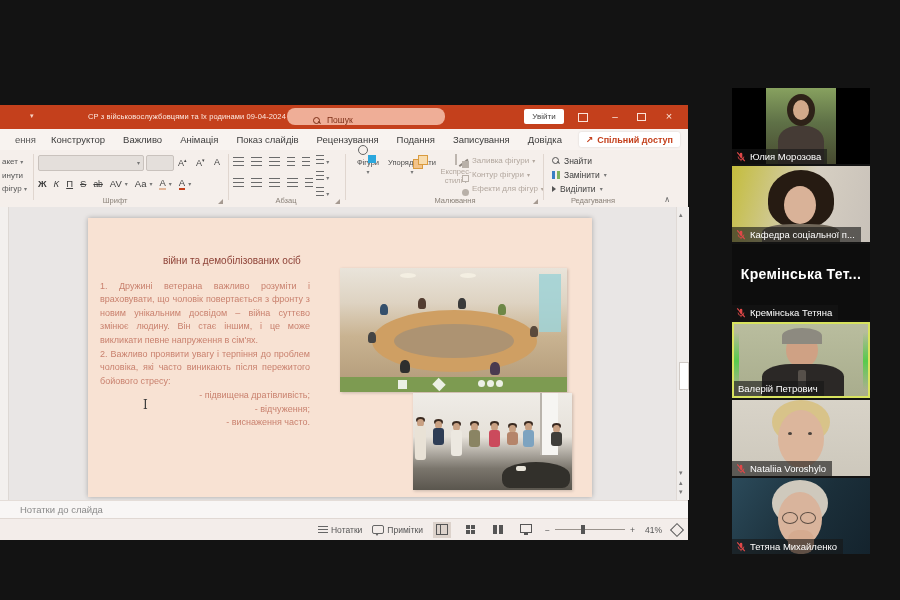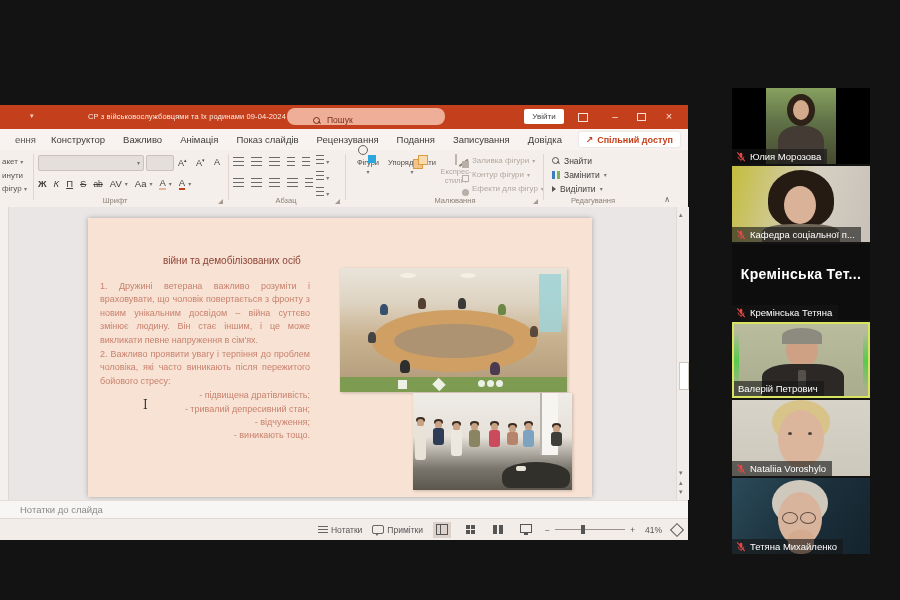--- a/index.html
+++ b/index.html
@@ -292,23 +292,22 @@
 
     <div class="canvas">
       <div class="thumbstrip"></div>
 
       <div class="slide">
         <div class="s-sub">війни та демобілізованих осіб</div>
         <div class="s-body">
           <p>1.  Дружині ветерана важливо розуміти і враховувати, що чоловік повертається з фронту з новим унікальним досвідом – війна суттєво змінює людину. Він стає іншим, і це може викликати певне напруження в сім'ях.</p>
           <p>2.  Важливо проявити увагу і терпіння до проблем чоловіка, які часто виникають після пережитого бойового стресу:</p>
           <div class="blt">- підвищена дратівливість;</div>
-          <div class="blt">- тривалий депресивний стан;</div>
           <div class="blt">- відчуження;</div>
-          <div class="blt">- виникають тощо.</div>
+          <div class="blt">- виснаження часто.</div>
         </div>
 
         <div class="photo-room">
           <span class="lamp" style="left:60px;"></span>
             <span class="lamp" style="left:120px;"></span>
           <span class="win"></span>
           <div class="tbl-ring">
               <div class="tbl-hole"></div>
             </div>
           <span class="pp" style="left:40px;top:36px;background:#35506c;"></span>

